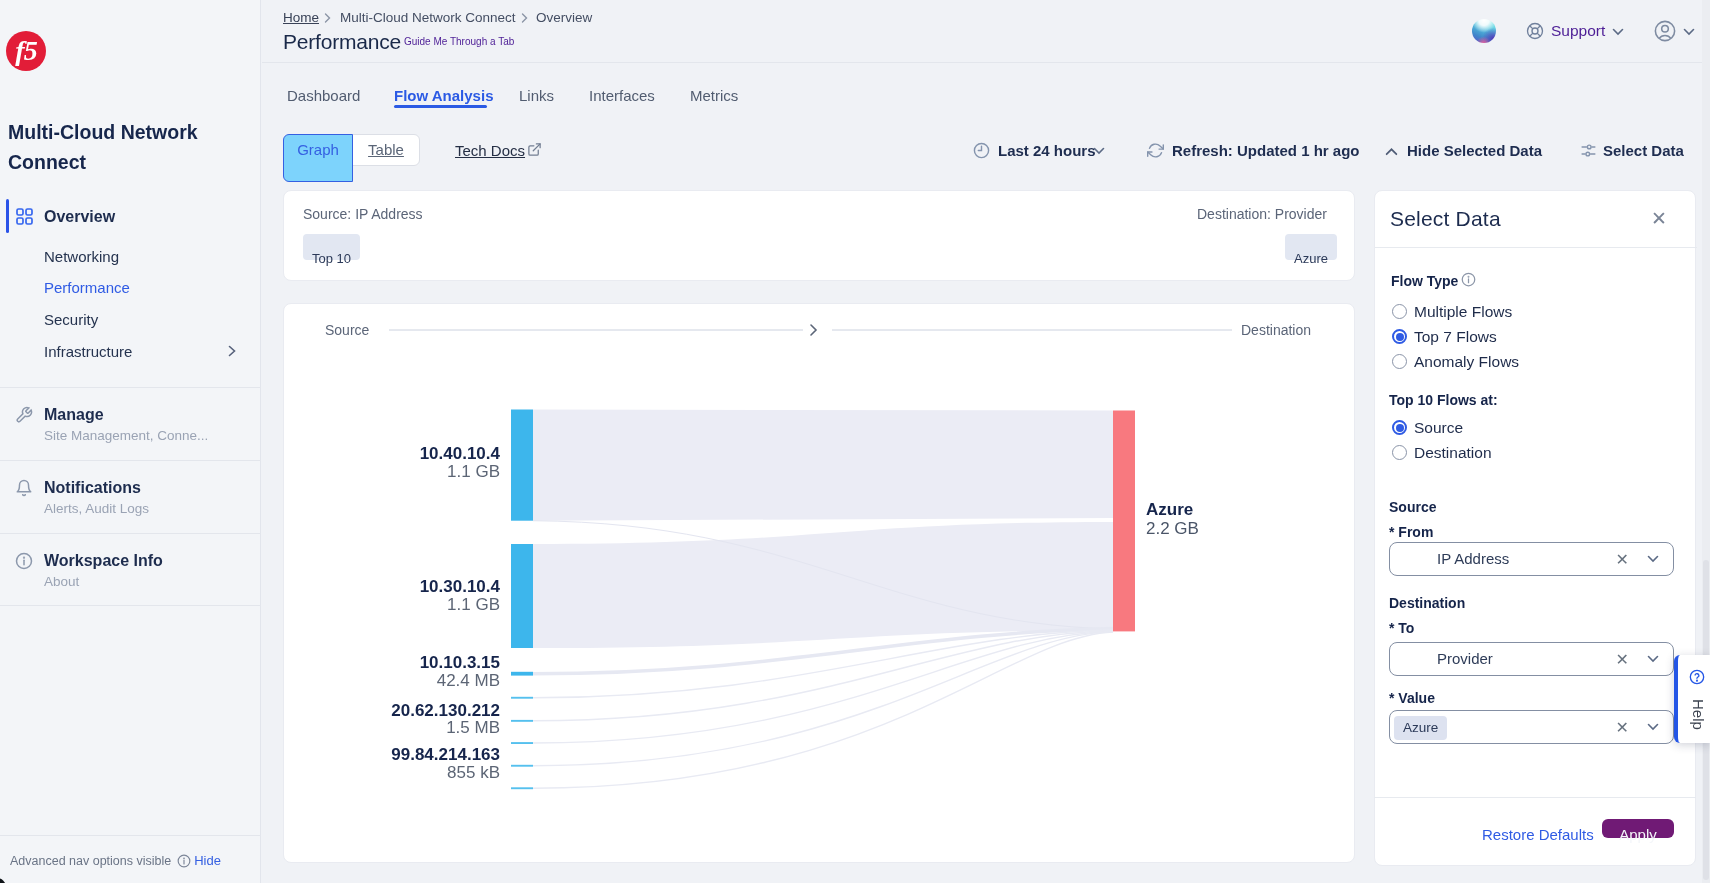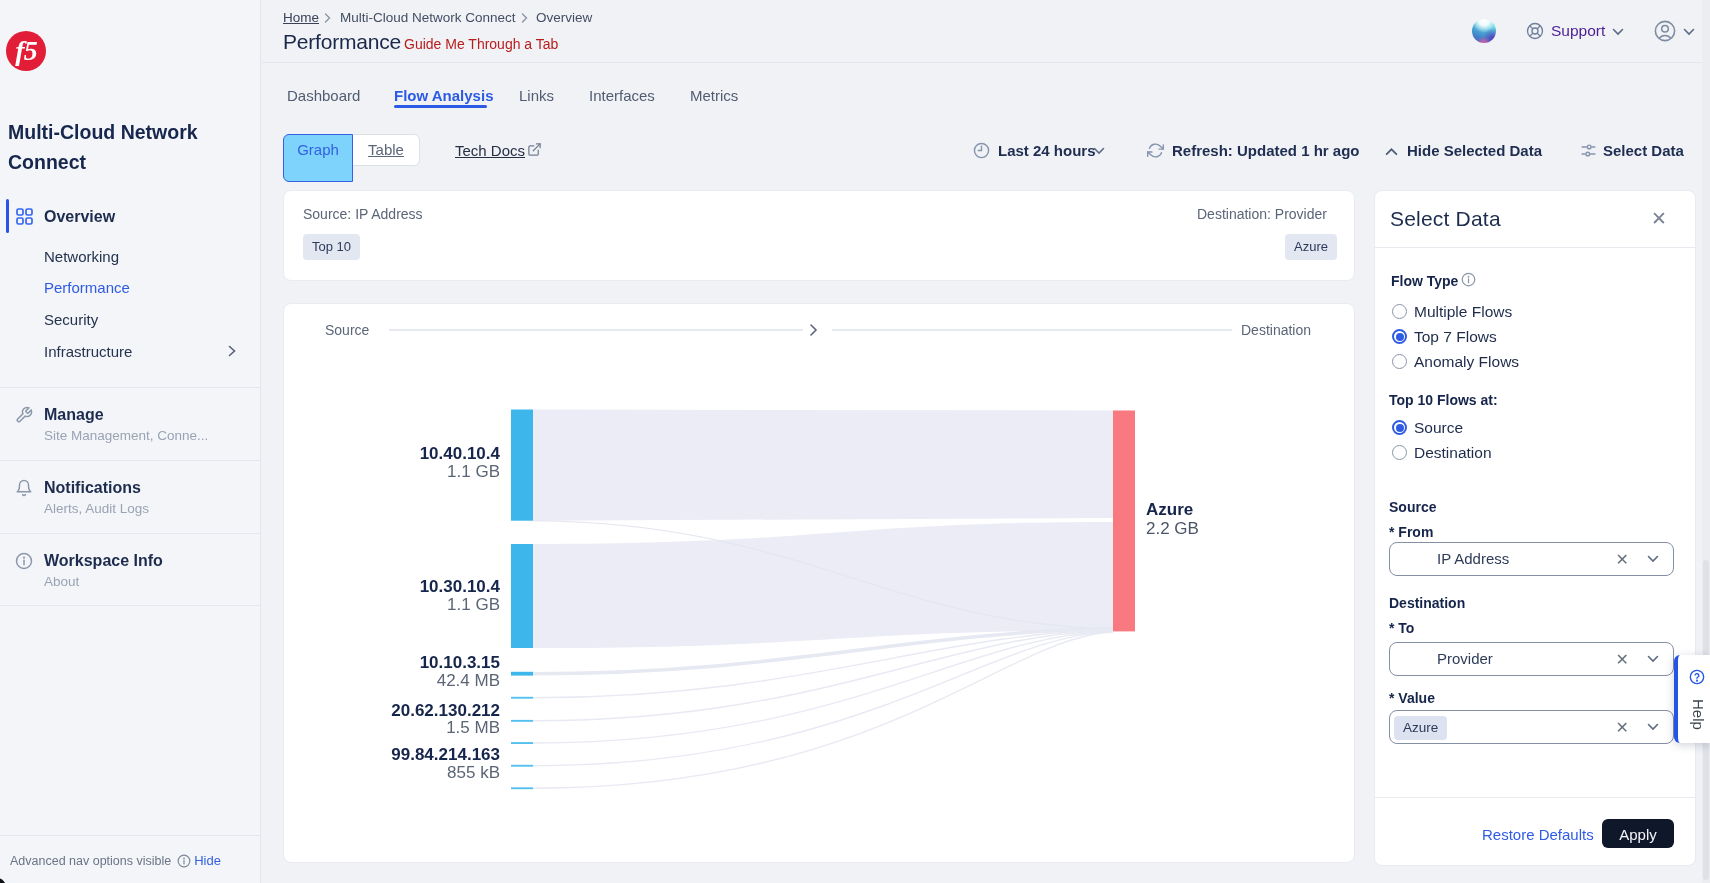--- a/index.html
+++ b/index.html
@@ -23,57 +23,57 @@
 .sidesub2 { position:absolute; left:44px; font-size:13.5px; color:#9aa3b4; }
 .sdiv { position:absolute; left:0; height:1px; background:#e3e6ec; width:261px; }
 #advrow { position:absolute; left:10px; top:853px; font-size:12.5px; color:#6a7486; }
 #advrow b { color:#3560e2; font-weight:normal; font-size:13px;text-align:right;}
 #blackdot { position:absolute; left:-12px; top:878px; width:18px; height:18px; border-radius:50%; background:#101418; }
 
 
 #hdrline { position:absolute; left:262px; top:62px; width:1448px; height:1px; background:#e3e6ec; }
 .crumb { position:absolute; top:10px; font-size:13.5px; color:#444e63; }
 #title { position:absolute; left:283px; top:30px; font-size:21px; font-weight:500; color:#1a2949; letter-spacing:-0.2px; }
-#guideme { position:absolute; left:404px; top:36px; font-size:14px; color:#b91c1c; }
+#guideme { position:absolute; left:404px; top:36px; font-size:10px; color:#4c1d95; }
 
 
 .tab { position:absolute; top:87px; font-size:15px; color:#515c70; }
 .tabactive { color:#2b5ae4; font-weight:bold; }
 #tabline { position:absolute; left:394px; top:105px; width:93px; height:3px; background:#2b5ae4; border-radius:2px; }
 
 
 #segGraph { position:absolute; left:283px; top:134px; width:70px; height:48px; border:1px solid #3560e2; border-radius:6px 0 0 6px; background:#7dd3fc; color:#3560e2; font-size:15px; text-align:center; line-height:30px; z-index:2; }
 #segTable { position:absolute; left:352px; top:134px; width:68px; height:32px; border:1px solid #dcdfe6; border-radius:0 6px 6px 0; background:#fff; color:#5a6577; font-size:15px; text-align:center; line-height:30px;text-decoration:underline; }
 #techdocs { position:absolute; left:455px; top:142px; font-size:15px; font-weight:500; color:#252f45; text-decoration:underline; }
 .toolitem { position:absolute; top:142px; font-size:15px; font-weight:700; color:#1e2d50; }
 .toolico { position:absolute; top:142px; }
 
 
 .card { position:absolute; background:#fff; border:1px solid #e9ebf1; border-radius:8px; }
 #card1 { left:283px; top:190px; width:1072px; height:91px; }
 #card2 { left:283px; top:303px; width:1072px; height:560px; }
 .chiplbl { position:absolute; font-size:14px; color:#5b6578; }
-.chip { position:absolute; background:#e2e7f2; border-radius:4px; font-size:13px; font-weight:500; color:#2c3a59; padding:0 9px; height:26px; line-height:26px; }
+.chip { position:absolute; background:#e2e7f2; border-radius:4px; font-size:13px; font-weight:500; color:#2c3a59; padding:12px 9px; height:26px; line-height:26px; }
 
 
 #panel { position:absolute; left:1374px; top:190px; width:322px; height:676px; background:#fff; border:1px solid #e9ebf1; border-radius:8px; }
 #paneltitle { position:absolute; left:15px; top:16px; font-size:21px; font-weight:500; color:#1c2b4e; letter-spacing:0.2px; }
 #panelx { position:absolute; left:276px; top:16px; font-size:19px; color:#7a8496; }
 .pdiv { position:absolute; left:0; width:322px; height:1px; background:#e7eaef; }
 .plabel { position:absolute; left:15px; font-size:14px; font-weight:bold; color:#15244a; }
 .radio { position:absolute; left:1392px; width:15px; height:15px; border-radius:50%; border:1.5px solid #8a94a8; background:#fff; }
 .radio.sel { border:2px solid #2f5be4; }
 .radio.sel::after { content:""; position:absolute; left:1.5px; top:1.5px; width:8px; height:8px; border-radius:50%; background:#2f5be4; }
 .rlabel { position:absolute; left:1414px; font-size:15.5px; color:#1e2b4a; }
 .field { position:absolute; left:1389px; width:285px; height:34px; background:#fff; border:1px solid #848fa3; border-radius:8px; font-size:15px; color:#2e3c58; }
 .field .ftext { position:absolute; left:14px; top:7px;margin-left:33px; }
 .field .fx { position:absolute; right:44px; top:7px; color:#67727f; font-size:16px;}
 .field .fchev { position:absolute; right:14px; top:12px; }
 #restoredef { position:absolute; left:1482px; top:826px; font-size:15px; color:#2f5be4; }
-#applybtn { position:absolute; left:1602px; top:819px; width:72px; height:29px; background:#0f172a; border-radius:6px; color:#f4f6fa; font-size:15px; text-align:center; line-height:31px; }
+#applybtn { position:absolute; left:1602px; top:819px; width:72px; height:19px; background:#701a75; border-radius:6px; color:#f4f6fa; font-size:15px; text-align:center; line-height:31px; }
 
 
 #help { position:absolute; left:1674px; top:655px; width:36px; height:88px; background:#fff; z-index:6; border-left:4px solid #2456e6; border-radius:6px 0 0 6px; box-shadow:0 2px 10px rgba(40,50,80,.22); }
 
 
 #scrollstrip { position:absolute; left:1702px; top:0; width:8px; height:883px; background:#ebedf1; z-index:1; }
 #scrollthumb { position:absolute; left:1703px; top:560px; width:6px; height:320px; background:#dfe1e7; border-radius:3px; z-index:1;}
 
 .ico { display:block; }
 </style>

